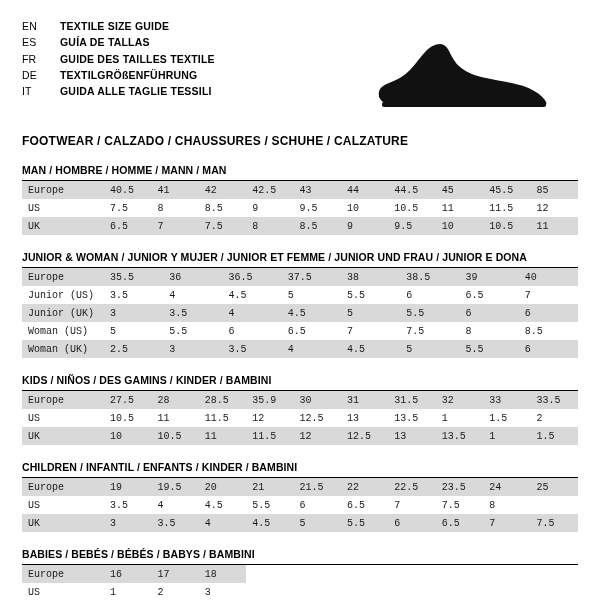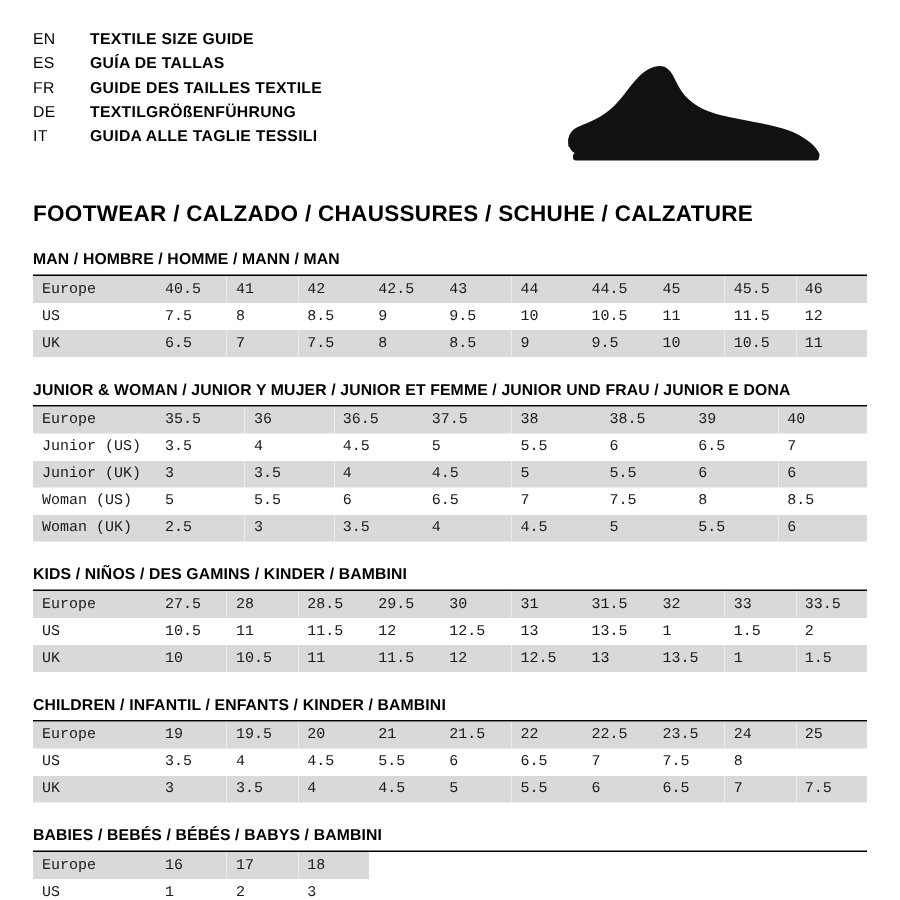--- a/index.html
+++ b/index.html
@@ -52,21 +52,21 @@
     position: absolute;
     top: 18px;
     right: 18px;
     width: 190px;
     height: 78px;
   }
   .shoe-wrap svg { display: block; }
 
   .footwear-title {
     margin-top: 16px;
-    font-size: 15px;
+    font-size: 12px;
     font-weight: bold;
     letter-spacing: 0.2px;
   }
 
   
   .section {
     margin-top: 16px;
   }
   .section-title {
     font-size: 10.5px;
@@ -170,21 +170,21 @@
           <td class="rowlabel">Europe</td>
           <td class="val">40.5</td>
           <td class="val">41</td>
           <td class="val">42</td>
           <td class="val">42.5</td>
           <td class="val">43</td>
           <td class="val">44</td>
           <td class="val">44.5</td>
           <td class="val">45</td>
           <td class="val">45.5</td>
-          <td class="val">46</td>
+          <td class="val">85</td>
         </tr>
         <tr class="row-plain">
           <td class="rowlabel">US</td>
           <td class="val">7.5</td>
           <td class="val">8</td>
           <td class="val">8.5</td>
           <td class="val">9</td>
           <td class="val">9.5</td>
           <td class="val">10</td>
           <td class="val">10.5</td>
@@ -298,21 +298,21 @@
           <col>
           <col>
           <col>
       </colgroup>
       <tbody>
         <tr class="row-shade">
           <td class="rowlabel">Europe</td>
           <td class="val">27.5</td>
           <td class="val">28</td>
           <td class="val">28.5</td>
-          <td class="val">29.5</td>
+          <td class="val">35.9</td>
           <td class="val">30</td>
           <td class="val">31</td>
           <td class="val">31.5</td>
           <td class="val">32</td>
           <td class="val">33</td>
           <td class="val">33.5</td>
         </tr>
         <tr class="row-plain">
           <td class="rowlabel">US</td>
           <td class="val">10.5</td>

